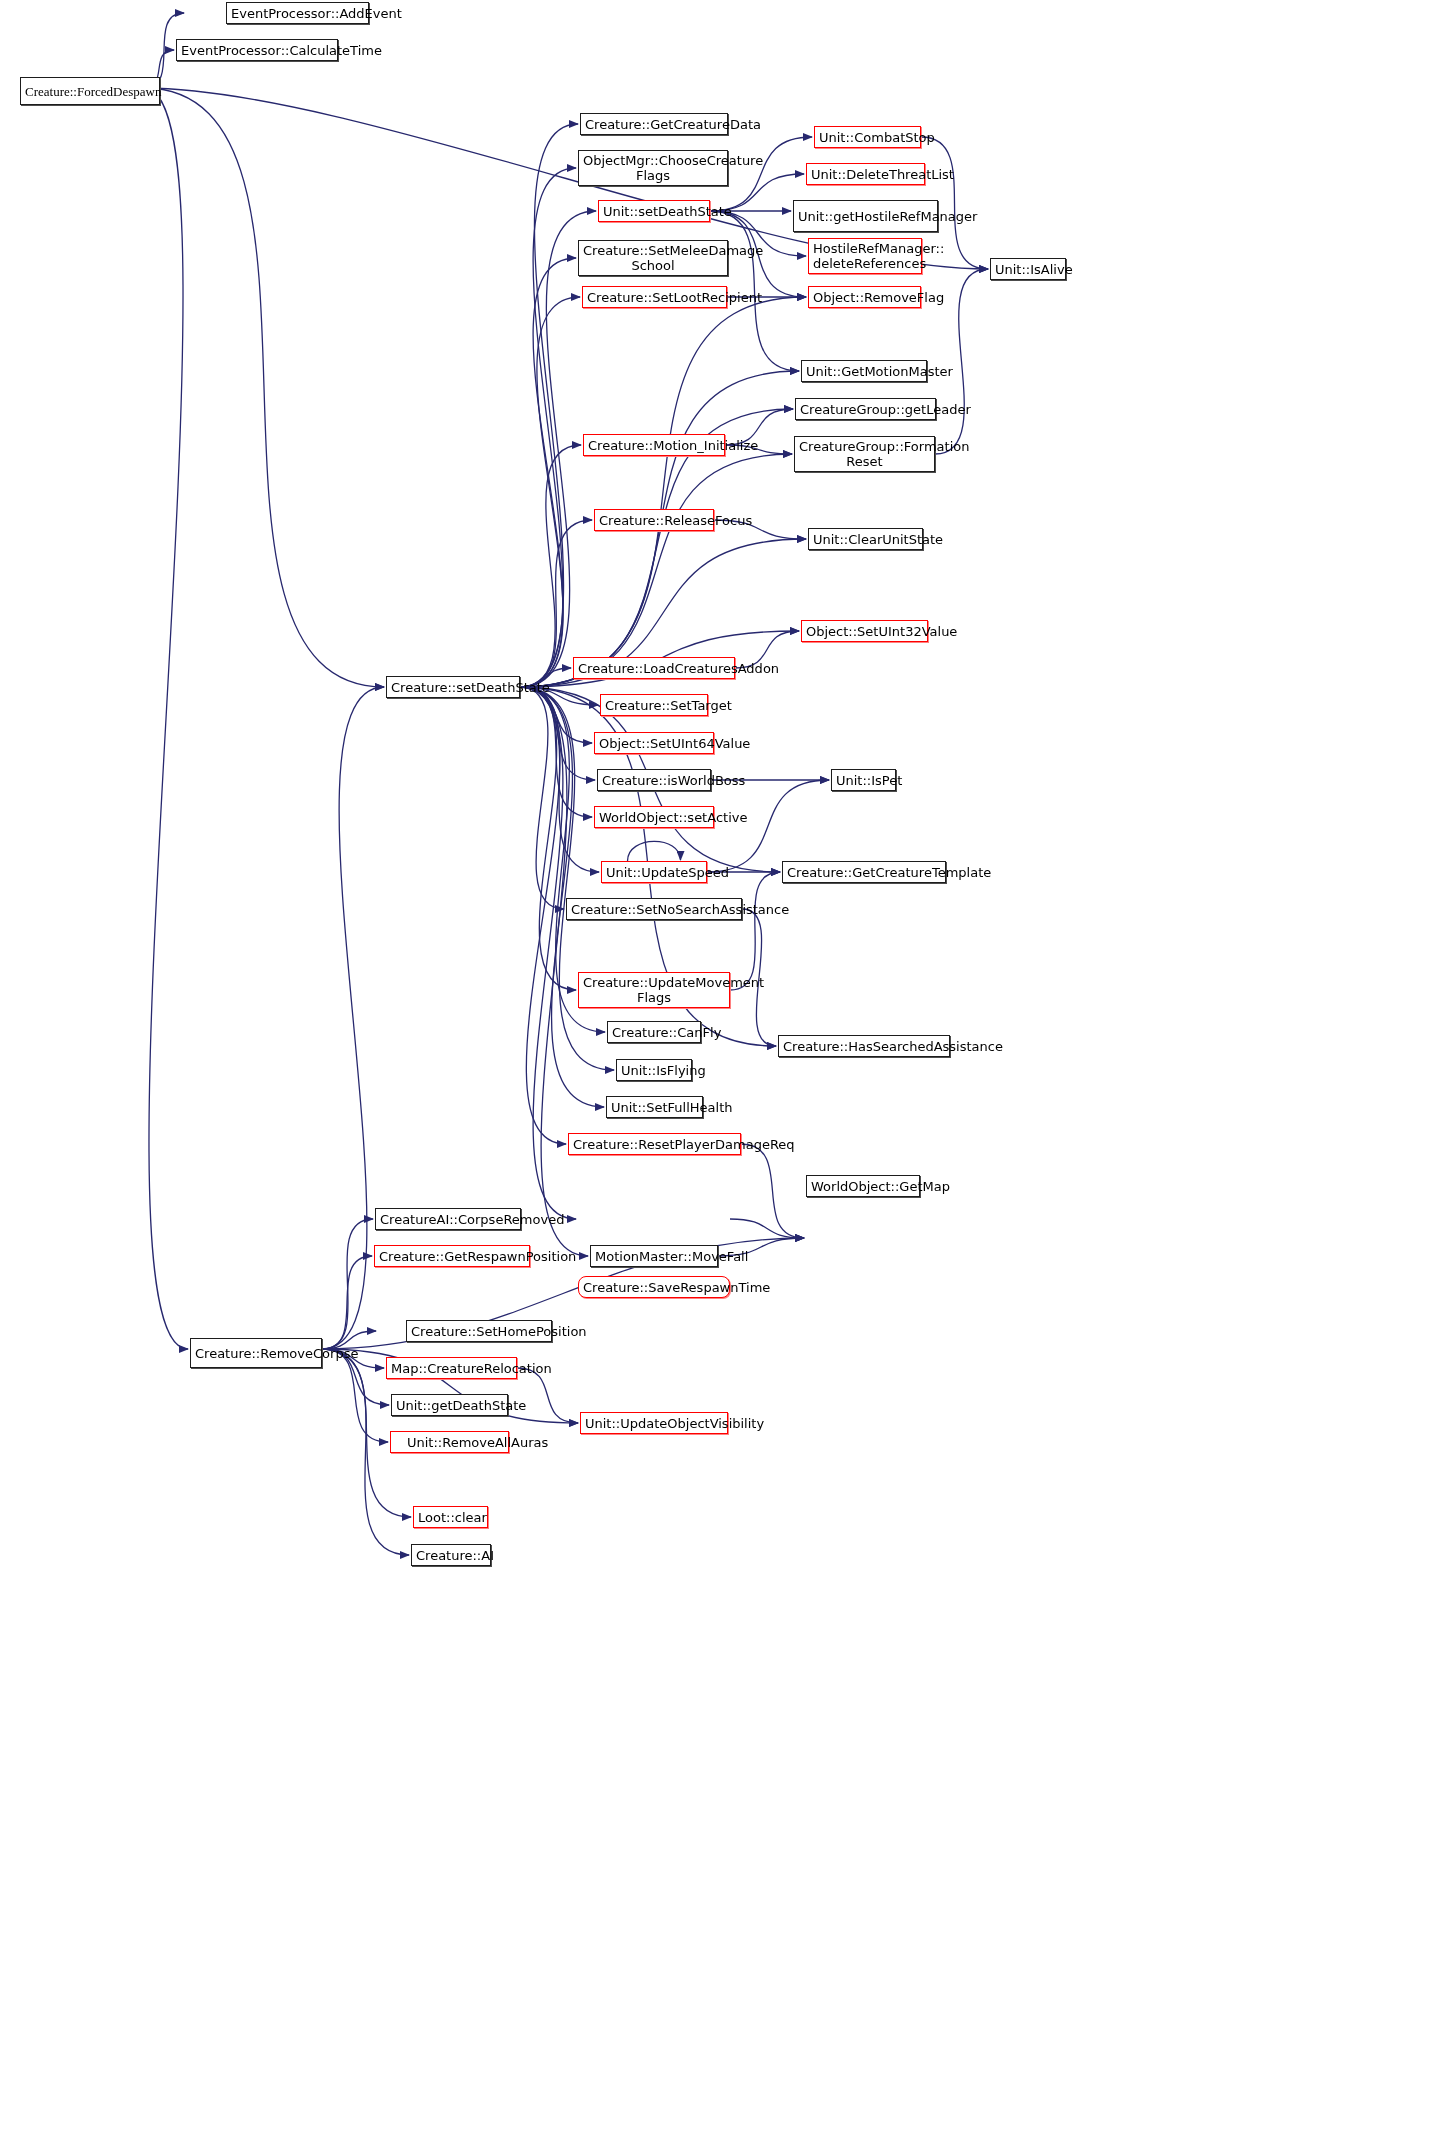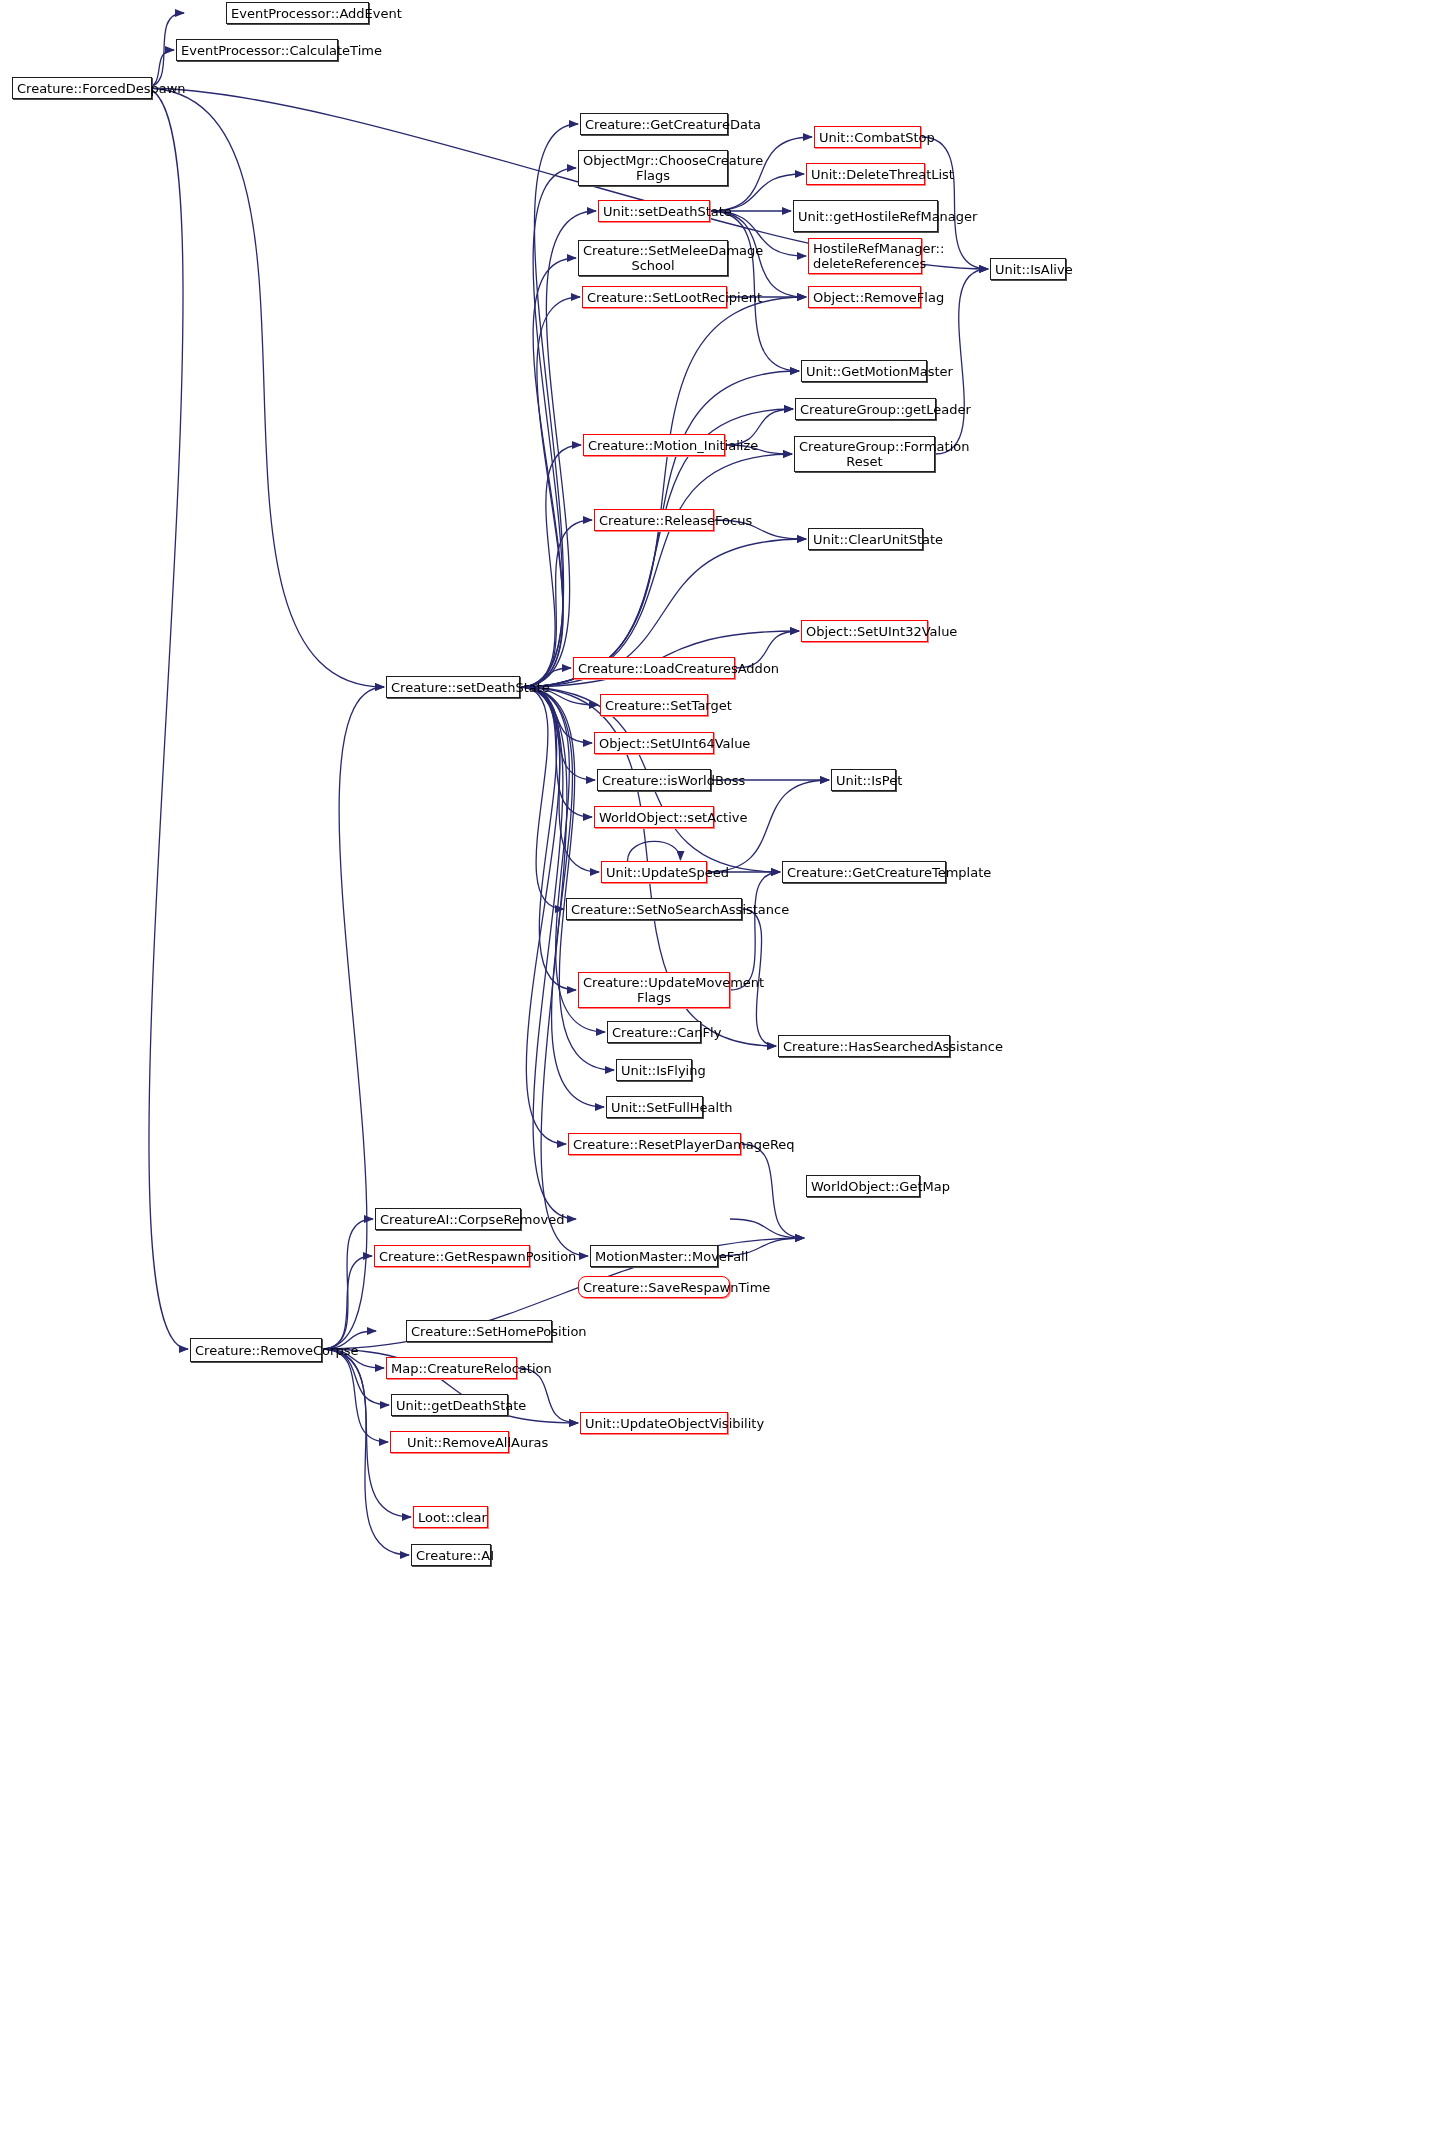--- a/index.html
+++ b/index.html
@@ -88,21 +88,21 @@
         <path d="M322,1349 C378.76,1349 331.24,1442 388,1442"></path>
         <path d="M322,1349 C479.08000000000004,1349 420.91999999999996,1423 578,1423"></path>
         <path d="M322,1349 C407.90999999999997,1349 325.09000000000003,1517 411,1517"></path>
         <path d="M322,1349 C415.17,1349 315.83,1555 409,1555"></path>
         <path d="M322,1349 C516.4200000000001,1349 609.5799999999999,1238 804,1238"></path>
         <path d="M322,1349 C446.1,1349 259.9,687 384,687"></path>
         <path d="M517,1368 C562.65,1368 532.35,1423 578,1423"></path>
       </g>
   </svg>
   <div id="node-layer">
-      <div class="node black" style="left: 12px; top: 77px; width: 140px; height: 22px;">
+      <div class="node black" style="left: 20px; top: 77px; width: 140px; height: 28px; font-family: Liberation Serif, serif;">
         <span>Creature::ForcedDespawn</span>
       </div>
       <div class="node black" style="left: 186px; top: 2px; width: 143px; height: 22px; margin-left: 40px;">
         <span>EventProcessor::AddEvent</span>
       </div>
       <div class="node black" style="left: 176px; top: 39px; width: 162px; height: 22px;">
         <span>EventProcessor::CalculateTime</span>
       </div>
       <div class="node black" style="left: 580px; top: 113px; width: 148px; height: 22px;">
         <span>Creature::GetCreatureData</span>
@@ -214,21 +214,21 @@
       </div>
       <div class="node black" style="left: 806px; top: 1175px; width: 114px; height: 22px;">
         <span>WorldObject::GetMap</span>
       </div>
       <div class="node black" style="left: 375px; top: 1208px; width: 146px; height: 22px; justify-content: flex-end;">
         <span>CreatureAI::CorpseRemoved</span>
       </div>
       <div class="node red" style="left: 374px; top: 1245px; width: 156px; height: 22px;">
         <span>Creature::GetRespawnPosition</span>
       </div>
-      <div class="node black" style="left: 190px; top: 1338px; width: 132px; height: 24px;">
+      <div class="node black" style="left: 190px; top: 1338px; width: 132px; height: 30px;">
         <span>Creature::RemoveCorpse</span>
       </div>
       <div class="node black" style="left: 378px; top: 1320px; width: 146px; height: 22px; margin-left: 28px;">
         <span>Creature::SetHomePosition</span>
       </div>
       <div class="node red" style="left: 386px; top: 1357px; width: 131px; height: 22px;">
         <span>Map::CreatureRelocation</span>
       </div>
       <div class="node black" style="left: 391px; top: 1394px; width: 117px; height: 22px;">
         <span>Unit::getDeathState</span>

